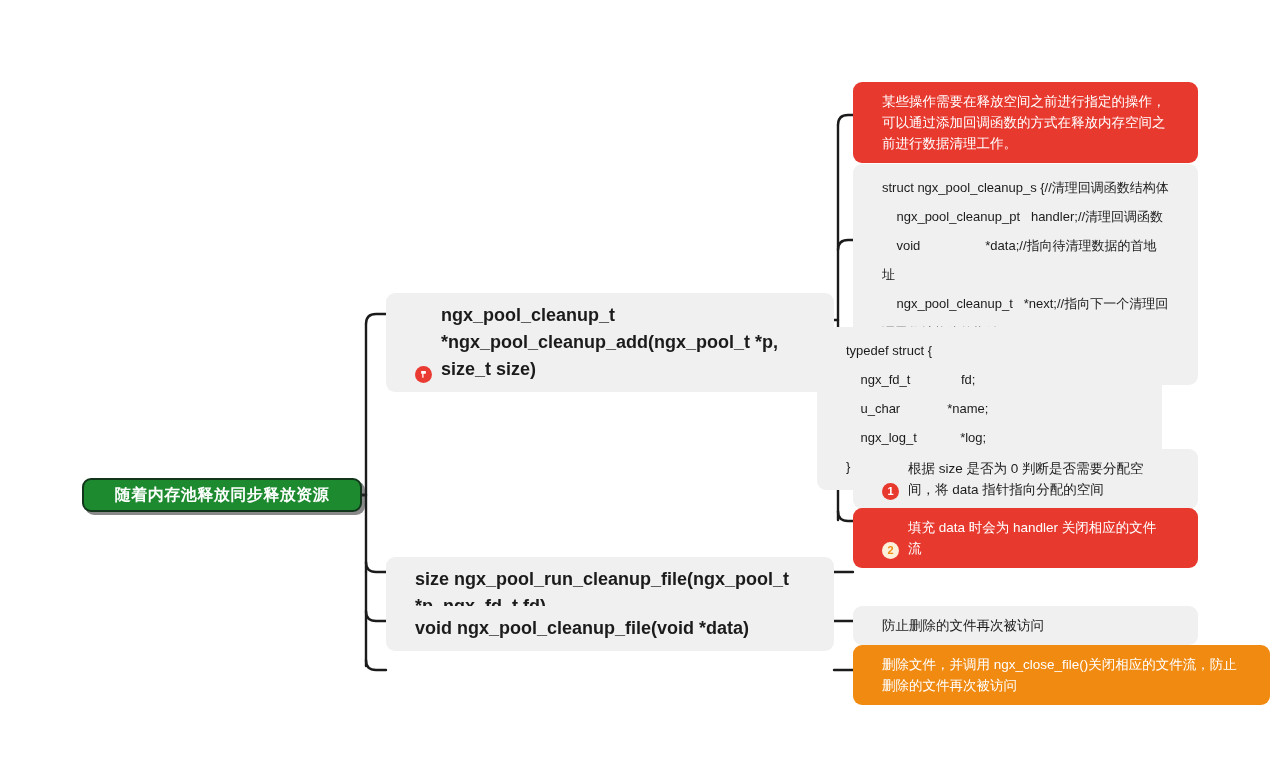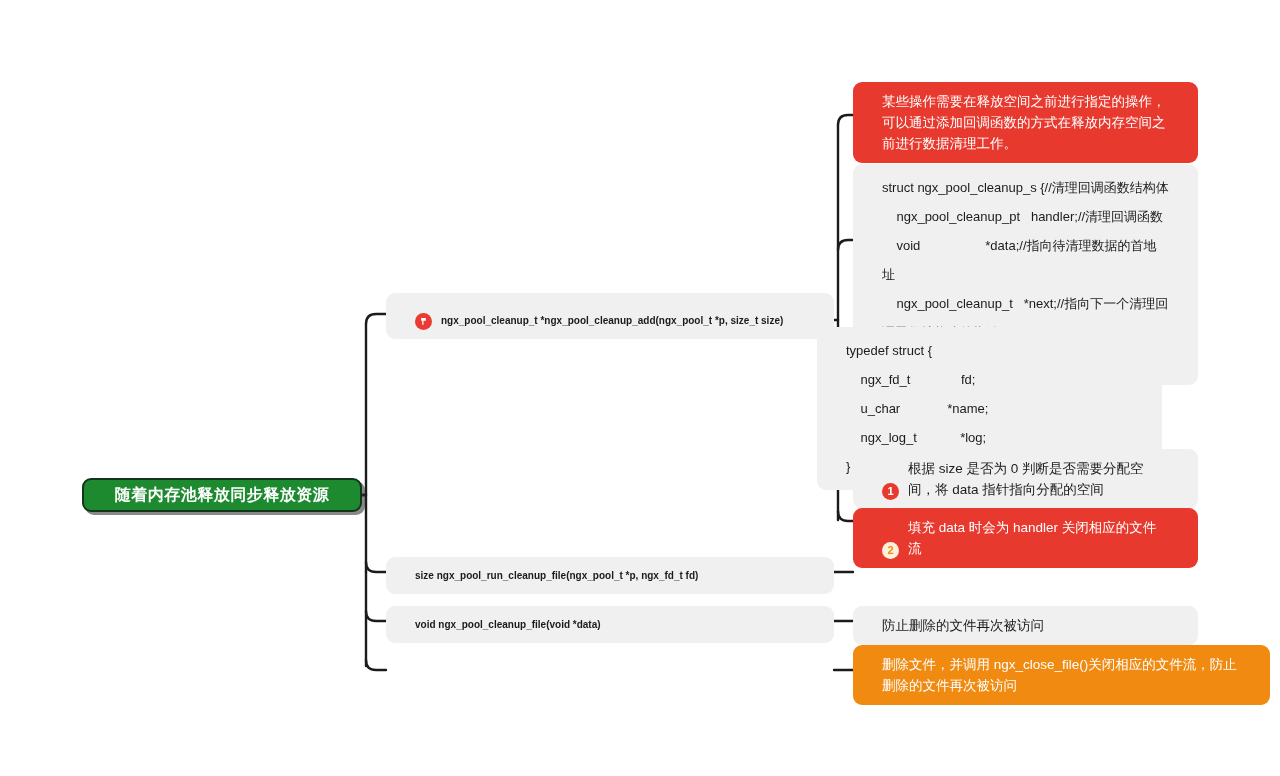--- a/index.html
+++ b/index.html
@@ -25,21 +25,21 @@
   
   .gray{background:#f0f0f0;border-radius:9px;}
   .red{background:#e8392e;border-radius:9px;}
   .orange{background:#f08a11;border-radius:9px;}
 
   .box{padding:9px 29px;display:flex;align-items:flex-end;gap:9px;}
   .box .body{flex:1;min-width:0;}
   .t-dark{color:#1b1b1b;}
   .t-light{color:#ffffff;}
   .code{font-size:13px;line-height:29px;white-space:pre-wrap;}
-  .fn{font-size:10px;line-height:19px;font-weight:600;white-space:pre-wrap;}
+  .fn{font-size:18px;line-height:27px;font-weight:600;white-space:pre-wrap;}
   .cjk{font-size:13.5px;line-height:21px;white-space:pre-wrap;}
 
   
   .flag-icon{
     width:17px;height:17px;border-radius:50%;background:#ea3b33;
     display:flex;align-items:center;justify-content:center;flex:0 0 auto;margin-top:11px;
   }
   .badge{
     width:17px;height:17px;border-radius:50%;flex:0 0 auto;margin-top:2px;
     display:flex;align-items:center;justify-content:center;

